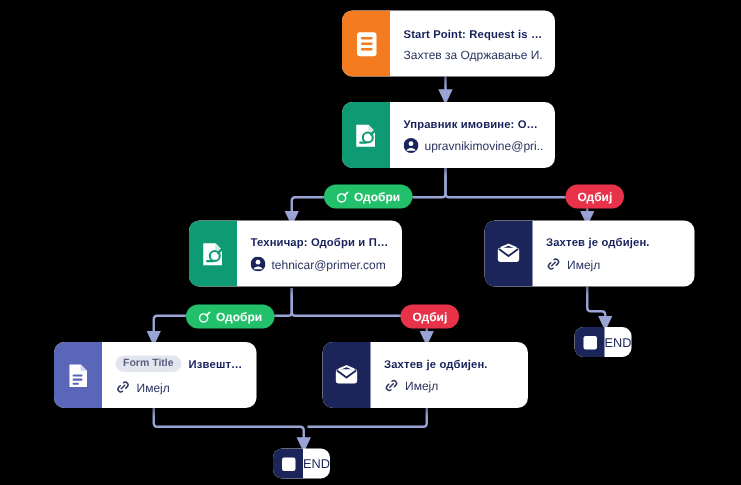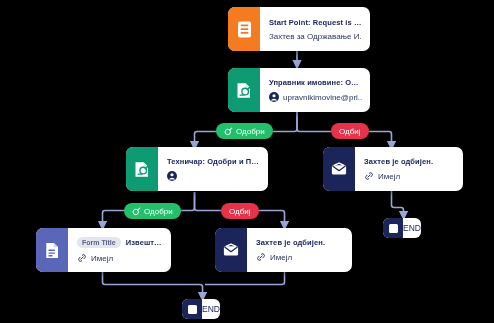--- a/index.html
+++ b/index.html
@@ -70,26 +70,26 @@
 
   
   .pill{
     position:absolute;
     display:flex;align-items:center;gap:3px;
     height:16px;
     padding:0 8px;
     border-radius:9px;
     font-size:8px;
     color:#ffffff;
-    font-weight:normal;
+    font-weight:bold;
     white-space:nowrap;
     box-shadow:0 1px 2px rgba(0,0,0,.4);
   }
   .pill.approve{background:#22c06a;}
-  .pill.reject{background:#e8324a;}
+  .pill.reject{background:#e8324a;margin-left:46px;}
 
   
   .endchip{
     position:absolute;
     display:flex;align-items:center;
     background:#ffffff;
     border-radius:6px;
     box-shadow:0 2px 4px rgba(0,0,0,.45);
     overflow:hidden;
     height:20px;
@@ -203,20 +203,21 @@
       </svg>
     </div>
     <div class="body">
       <div class="ttl">Техничар: Одобри и Потпиши</div>
       <div class="sub">
         <svg width="10" height="10" viewBox="0 0 12 12" style="flex:0 0 auto;">
           <circle cx="6" cy="6" r="6" fill="#1b2559"></circle>
           <circle cx="6" cy="4.5" r="1.9" fill="#ffffff"></circle>
           <path d="M2.3,10.2 a3.9,3.2 0 0 1 7.4,0 z" fill="#ffffff"></path>
         </svg>
+        <span>tehnicar@primer.com</span>
       </div>
     </div>
   </div>
 
   <div class="node c-navy" style="left:323px;top:147px;width:140px;height:44px;">
     <div class="iconbox">
       <svg width="16" height="14" viewBox="0 0 18 15">
         <rect x="1" y="3.2" width="16" height="10.6" rx="1.8" fill="#ffffff"></rect>
         <path d="M1.8,4.2 L9,9.4 L16.2,4.2" fill="none" stroke="#1b2559" stroke-width="1.4" stroke-linejoin="round"></path>
         <path d="M3.2,3.4 L9,0.8 L14.8,3.4" fill="none" stroke="#ffffff" stroke-width="1.5" stroke-linejoin="round"></path>

